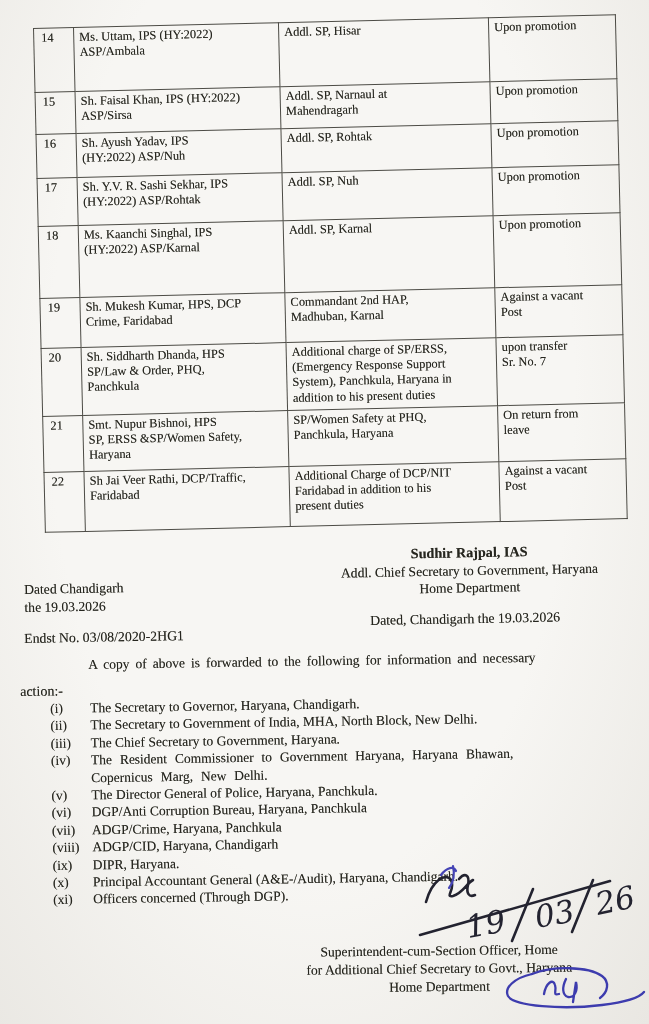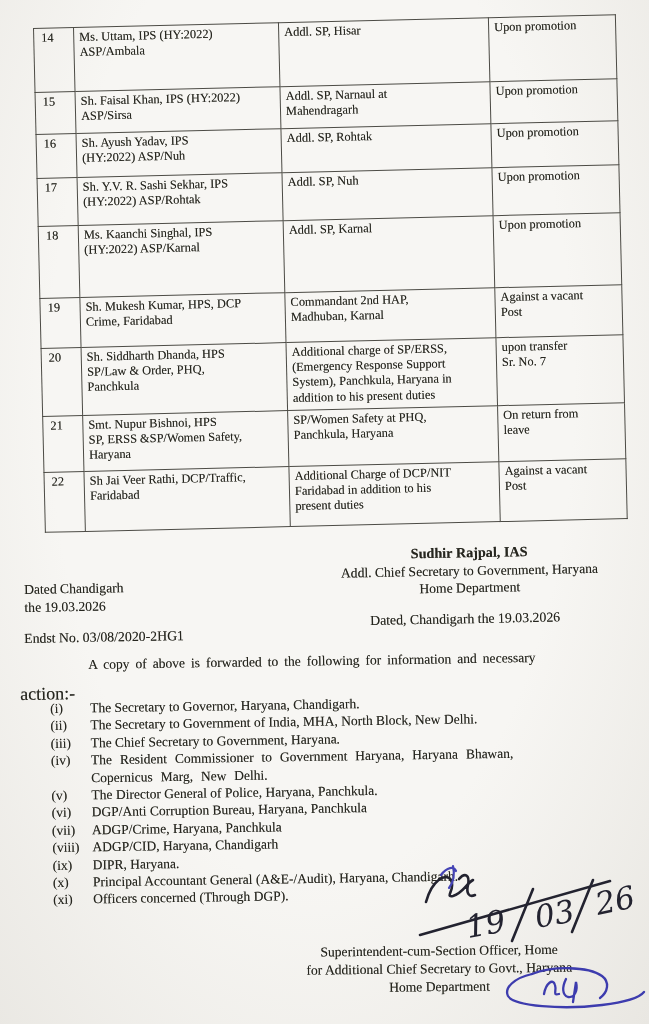--- a/index.html
+++ b/index.html
@@ -54,21 +54,21 @@
   .abs { position: absolute; }
   .signblock {
     left: 318px; top: 547px; width: 302px;
     text-align: center; font-size: 13.6px; line-height: 17.5px;
   }
   .signblock .name { font-weight: bold; font-size: 14.2px; }
   .dateleft  { left: 24px;  top: 581px; font-size: 13.6px; line-height: 18px; }
   .dateright { left: 314px; top: 614px; width: 302px; text-align: center; font-size: 13.8px; }
   .endst     { left: 24px;  top: 631px; font-size: 13.8px; }
   .intro     { left: 88px;  top: 657px; width: 470px; font-size: 13.6px; word-spacing: 2.5px; }
-  .actionlbl { left: 20px;  top: 684px; font-size: 18px; }
+  .actionlbl { left: 20px;  top: 684px; font-size: 14px; }
   .fwdlist   { left: 50px;  top: 700px; width: 556px; font-size: 13.5px; line-height: 17.4px; }
   .fwd-item  { display: flex; align-items: flex-start; }
   .fwd-num   { width: 40px; flex: 0 0 40px; }
   .fwd-txt   { flex: 1; white-space: pre-line; }
   .fwd-item:nth-child(4) .fwd-txt { word-spacing: 4.5px; }
   .footerblock {
     left: 278px; top: 944px; width: 322px;
     text-align: center; font-size: 13.6px; line-height: 18px;
   }
 

